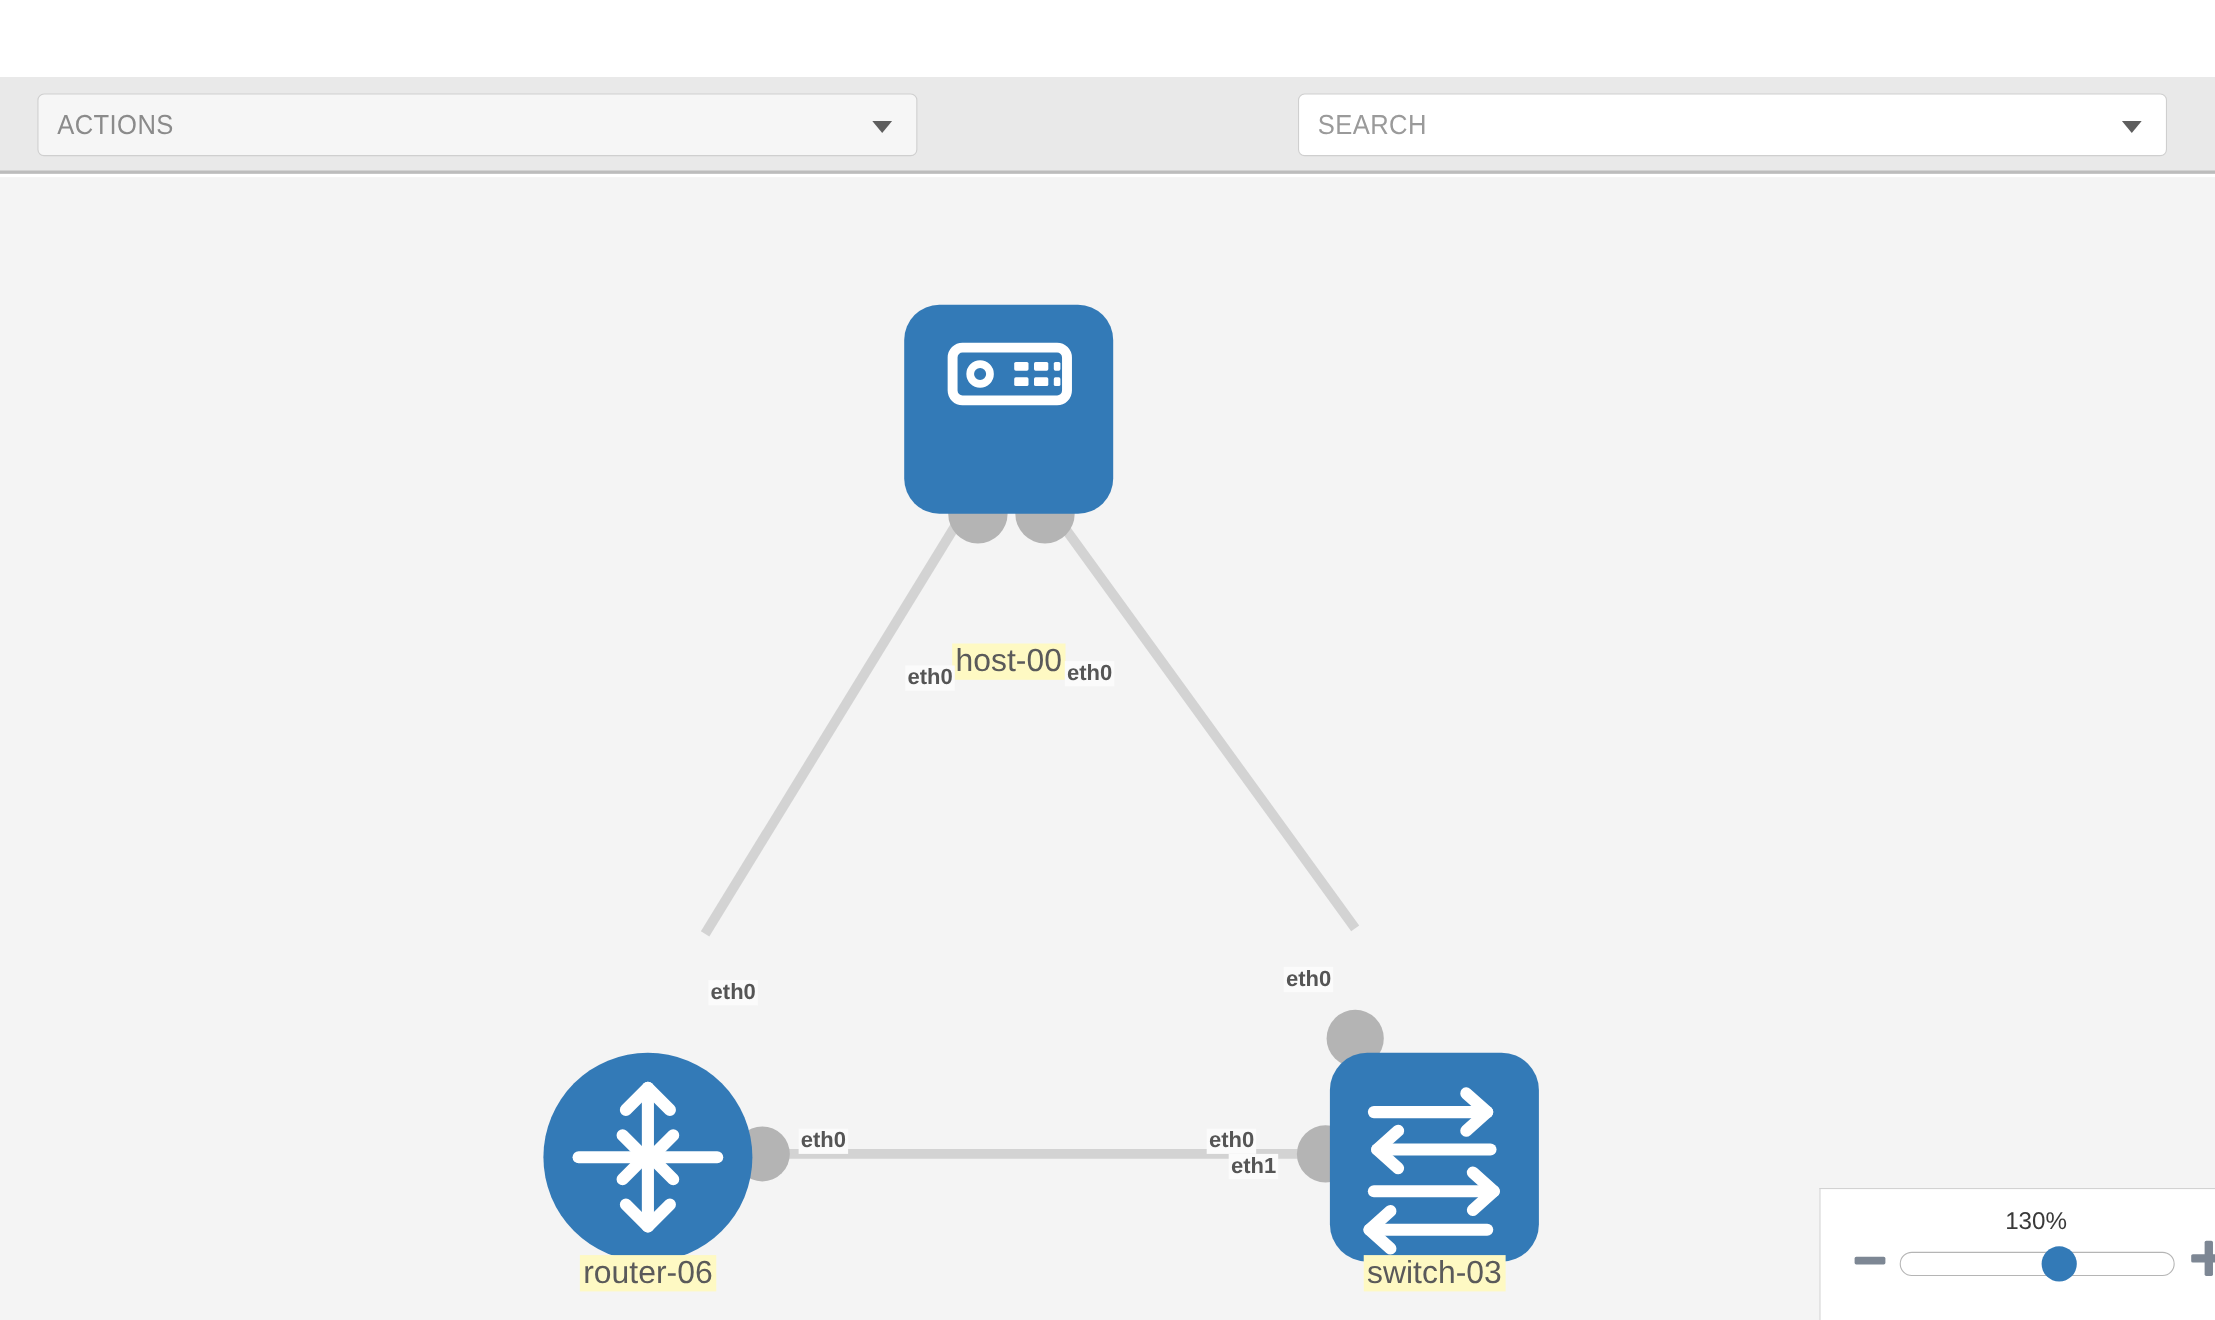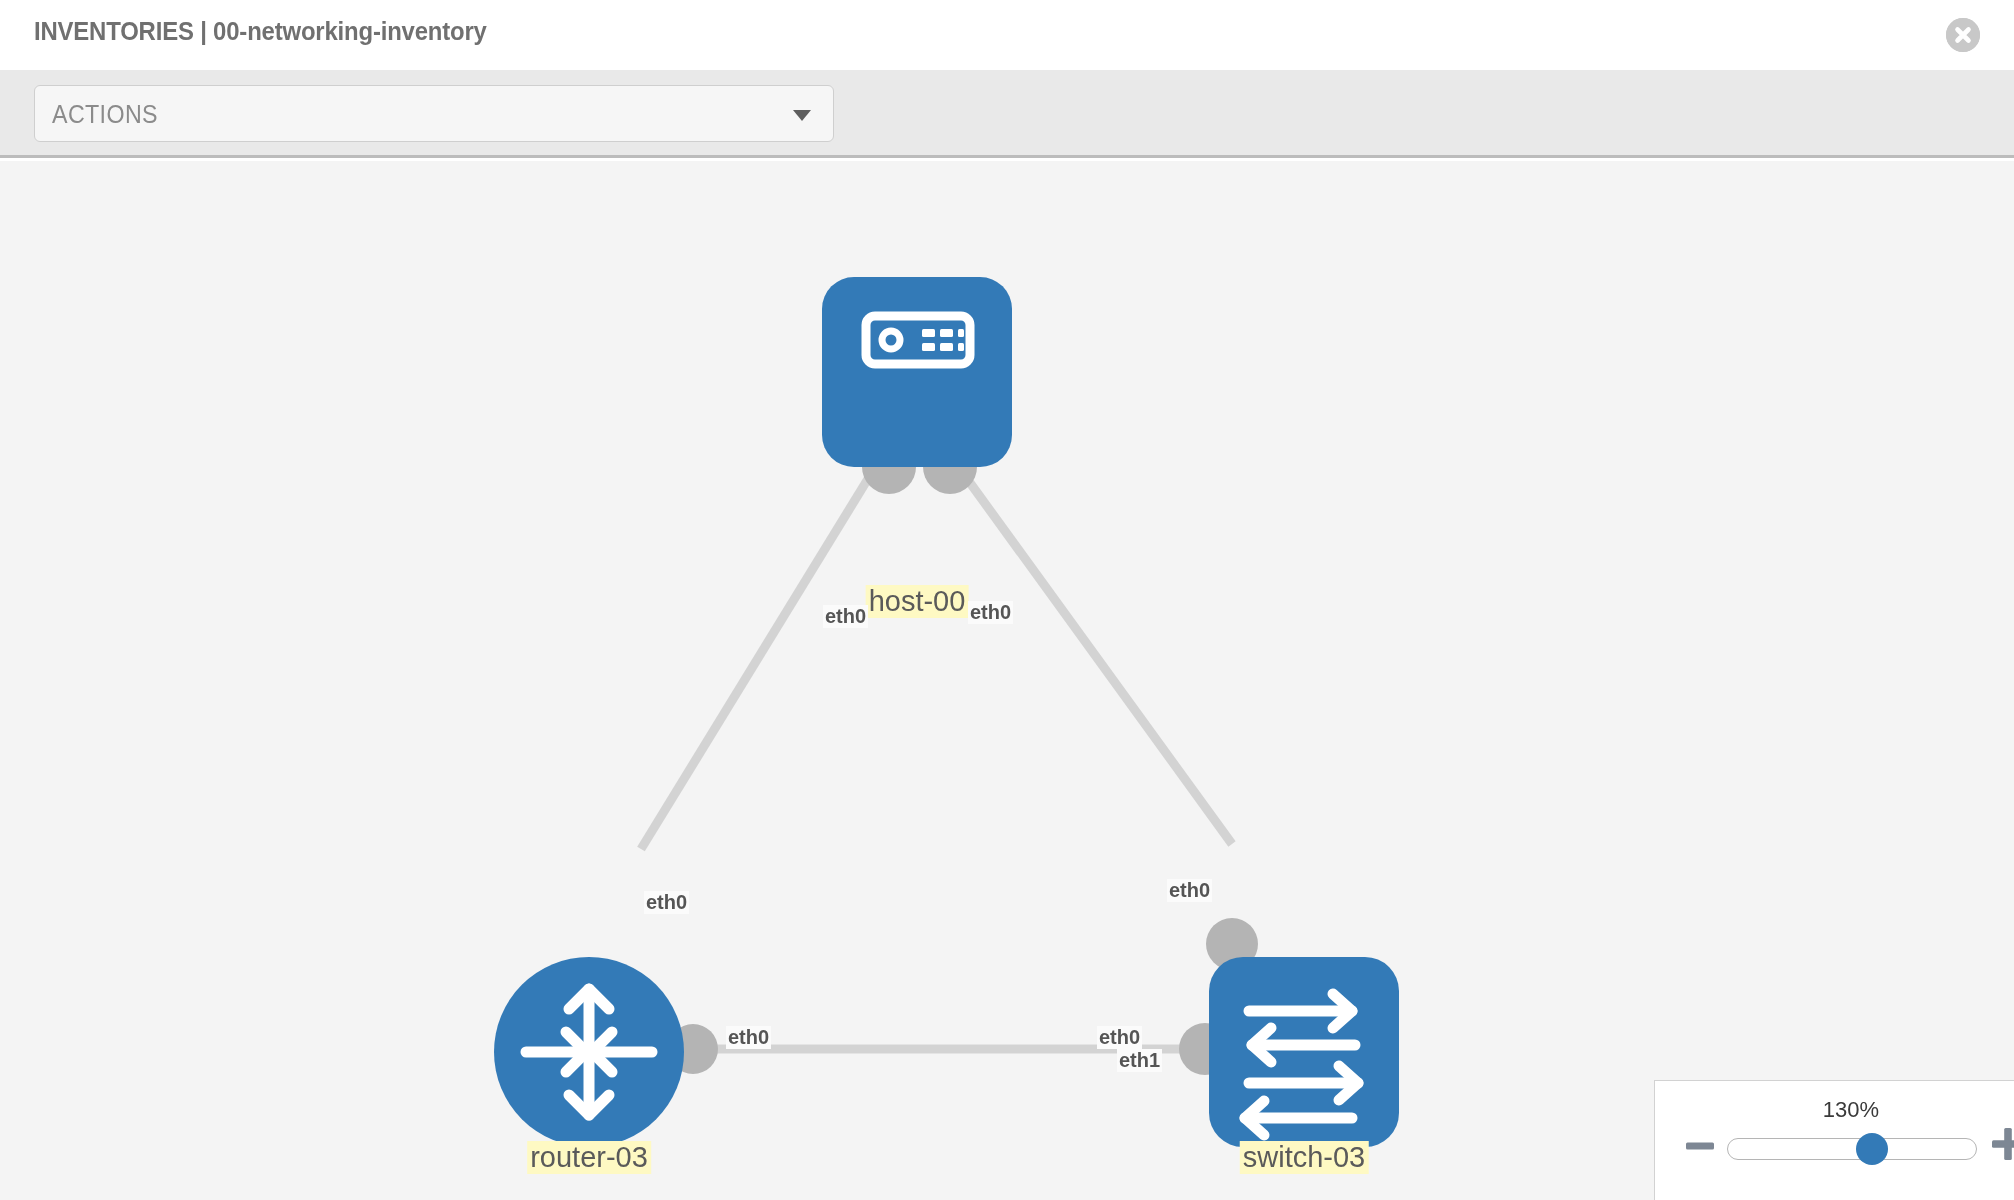--- a/index.html
+++ b/index.html
@@ -213,30 +213,20 @@
     border-radius: 50%;
     background: #337ab7;
     cursor: pointer;
   }
 </style>
 </head>
 <body>
 
 <div id="app">
 
-  <div class="header">
-    <div class="header-title">INVENTORIES | 00-networking-inventory</div>
-
-    <div class="close-btn">
-      <svg viewBox="0 0 34 34" xmlns="http://www.w3.org/2000/svg">
-        <circle cx="17" cy="17" r="17" fill="#c8c8c8"></circle>
-        <path d="M11.5 11.5 L22.5 22.5 M22.5 11.5 L11.5 22.5" stroke="#ffffff" stroke-width="4.6" stroke-linecap="round"></path>
-      </svg>
-    </div>
-  </div>
 
   <div class="toolbar">
 
     <div class="actions-select">
       <div class="actions-label">ACTIONS</div>
       <div class="sel-caret"></div>
     </div>
 
     <div class="tool-icon icon-wrench">
       <svg viewBox="0 0 46 46" xmlns="http://www.w3.org/2000/svg">
@@ -252,20 +242,24 @@
         <g transform="rotate(45 23 23)">
           <circle cx="14" cy="23" r="8.5" fill="none" stroke="#7d8794" stroke-width="5"></circle>
           <circle cx="14" cy="23" r="2.6" fill="#7d8794"></circle>
           <rect x="21" y="20.4" width="19" height="5.2" rx="1" fill="#7d8794"></rect>
           <rect x="31" y="23" width="4.6" height="7.5" rx="1" fill="#7d8794"></rect>
           <rect x="37.2" y="23" width="4.4" height="5.8" rx="1" fill="#7d8794"></rect>
         </g>
       </svg>
     </div>
 
+    <div class="search-box">
+      <div class="search-label">SEARCH</div>
+      <div class="sel-caret"></div>
+    </div>
   </div>
 
   <div class="canvas">
 
     <svg class="topology-svg" viewBox="0 0 2014 1039" xmlns="http://www.w3.org/2000/svg">
 
       <defs>
         <clipPath id="clip-host">
           <rect x="822" y="116" width="190" height="190" rx="32"></rect>
         </clipPath>
@@ -335,21 +329,21 @@
           <line x1="1249" y1="922" x2="1358" y2="922"></line>
           <polyline points="1339,905 1358,922 1339,939"></polyline>
 
           <line x1="1352" y1="957" x2="1245" y2="957"></line>
           <polyline points="1264,940 1245,957 1264,974"></polyline>
         </g>
       </g>
     </svg>
 
     <div class="node-name" style="left:917px; top:424px;">host-00</div>
-    <div class="node-name" style="left:589px; top:980px;">router-03</div>
+    <div class="node-name" style="left:589px; top:980px;">router-06</div>
     <div class="node-name" style="left:1304px; top:980px;">switch-03</div>
 
     <div class="iface-label" style="left:823px; top:444px;">eth0</div>
     <div class="iface-label" style="left:968px; top:440px;">eth0</div>
     <div class="iface-label" style="left:644px; top:730px;">eth0</div>
     <div class="iface-label" style="left:1167px; top:718px;">eth0</div>
     <div class="iface-label" style="left:726px; top:865px;">eth0</div>
     <div class="iface-label" style="left:1097px; top:865px;">eth0</div>
     <div class="iface-label" style="left:1117px; top:888px;">eth1</div>
 

